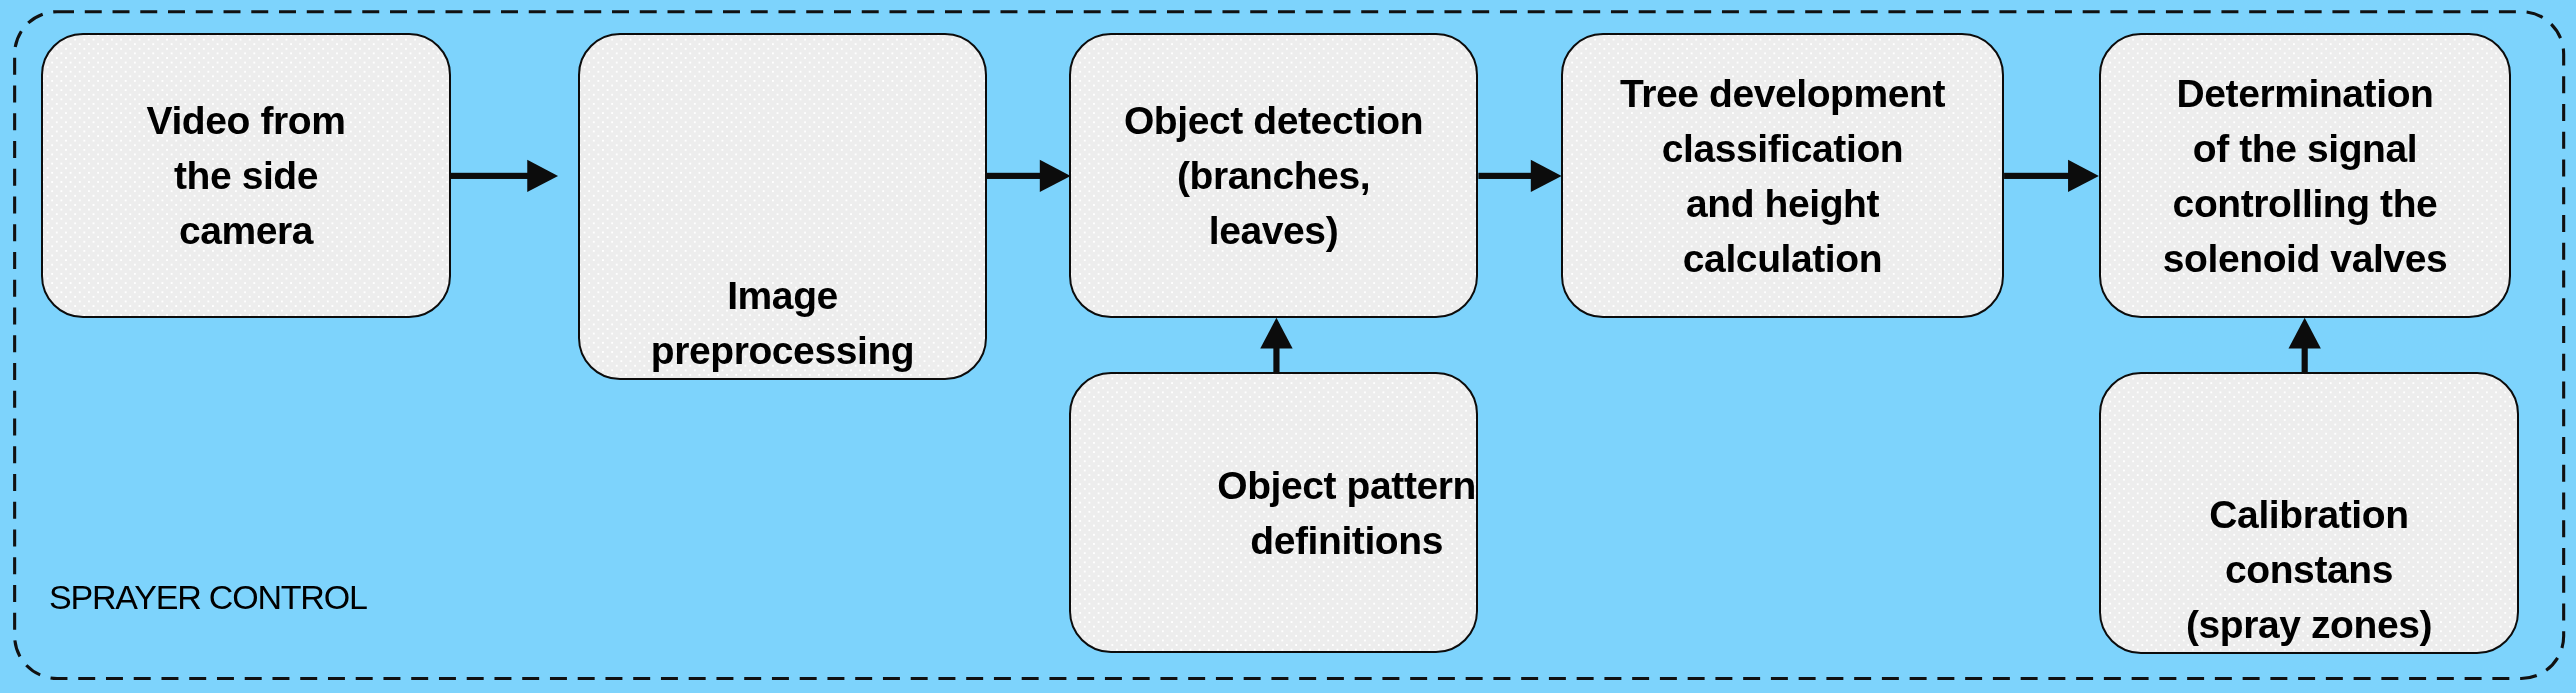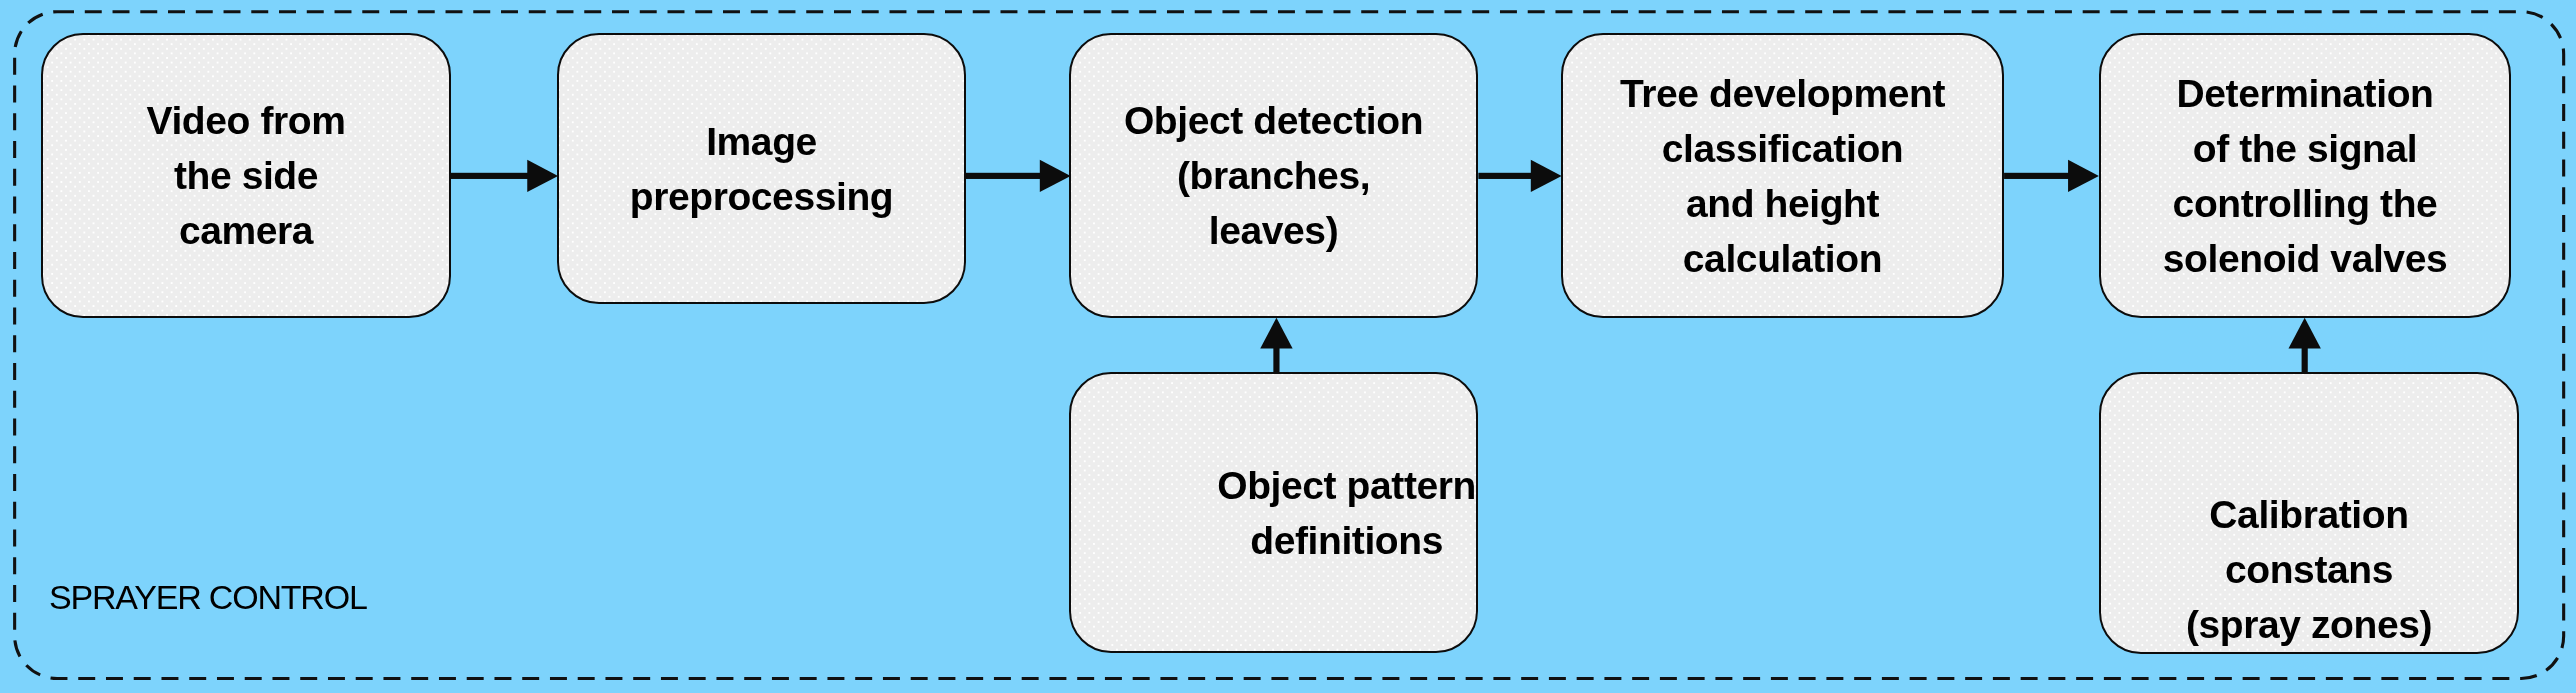--- a/index.html
+++ b/index.html
@@ -52,21 +52,21 @@
     top: 577px;
     font-weight: 400;
     font-size: 34px;
     line-height: 40px;
     letter-spacing: -1.2px;
     color: #000000;
     white-space: nowrap;
   }
   
   .pos-box-1 { left: 41px;   top: 33px;  width: 410px; height: 285px; }
-  .pos-box-2 { left: 557px;  top: 33px;  width: 409px; height: 271px; }
+  .pos-box-2 { left: 578px;  top: 33px;  width: 409px; height: 347px; align-items: flex-end; }
   .pos-box-3 { left: 1069px; top: 33px;  width: 409px; height: 285px; }
   .pos-box-4 { left: 1561px; top: 33px;  width: 443px; height: 285px; align-items: center; }
   .pos-box-5 { left: 2099px; top: 33px;  width: 412px; height: 285px; }
   
   .pos-box-6 { left: 1069px; top: 372px; width: 409px; height: 281px; justify-content: flex-end; }
   .pos-box-7 { left: 2099px; top: 372px; width: 420px; height: 282px; align-items: flex-end; }
 </style>
 </head>
 <body>
 

